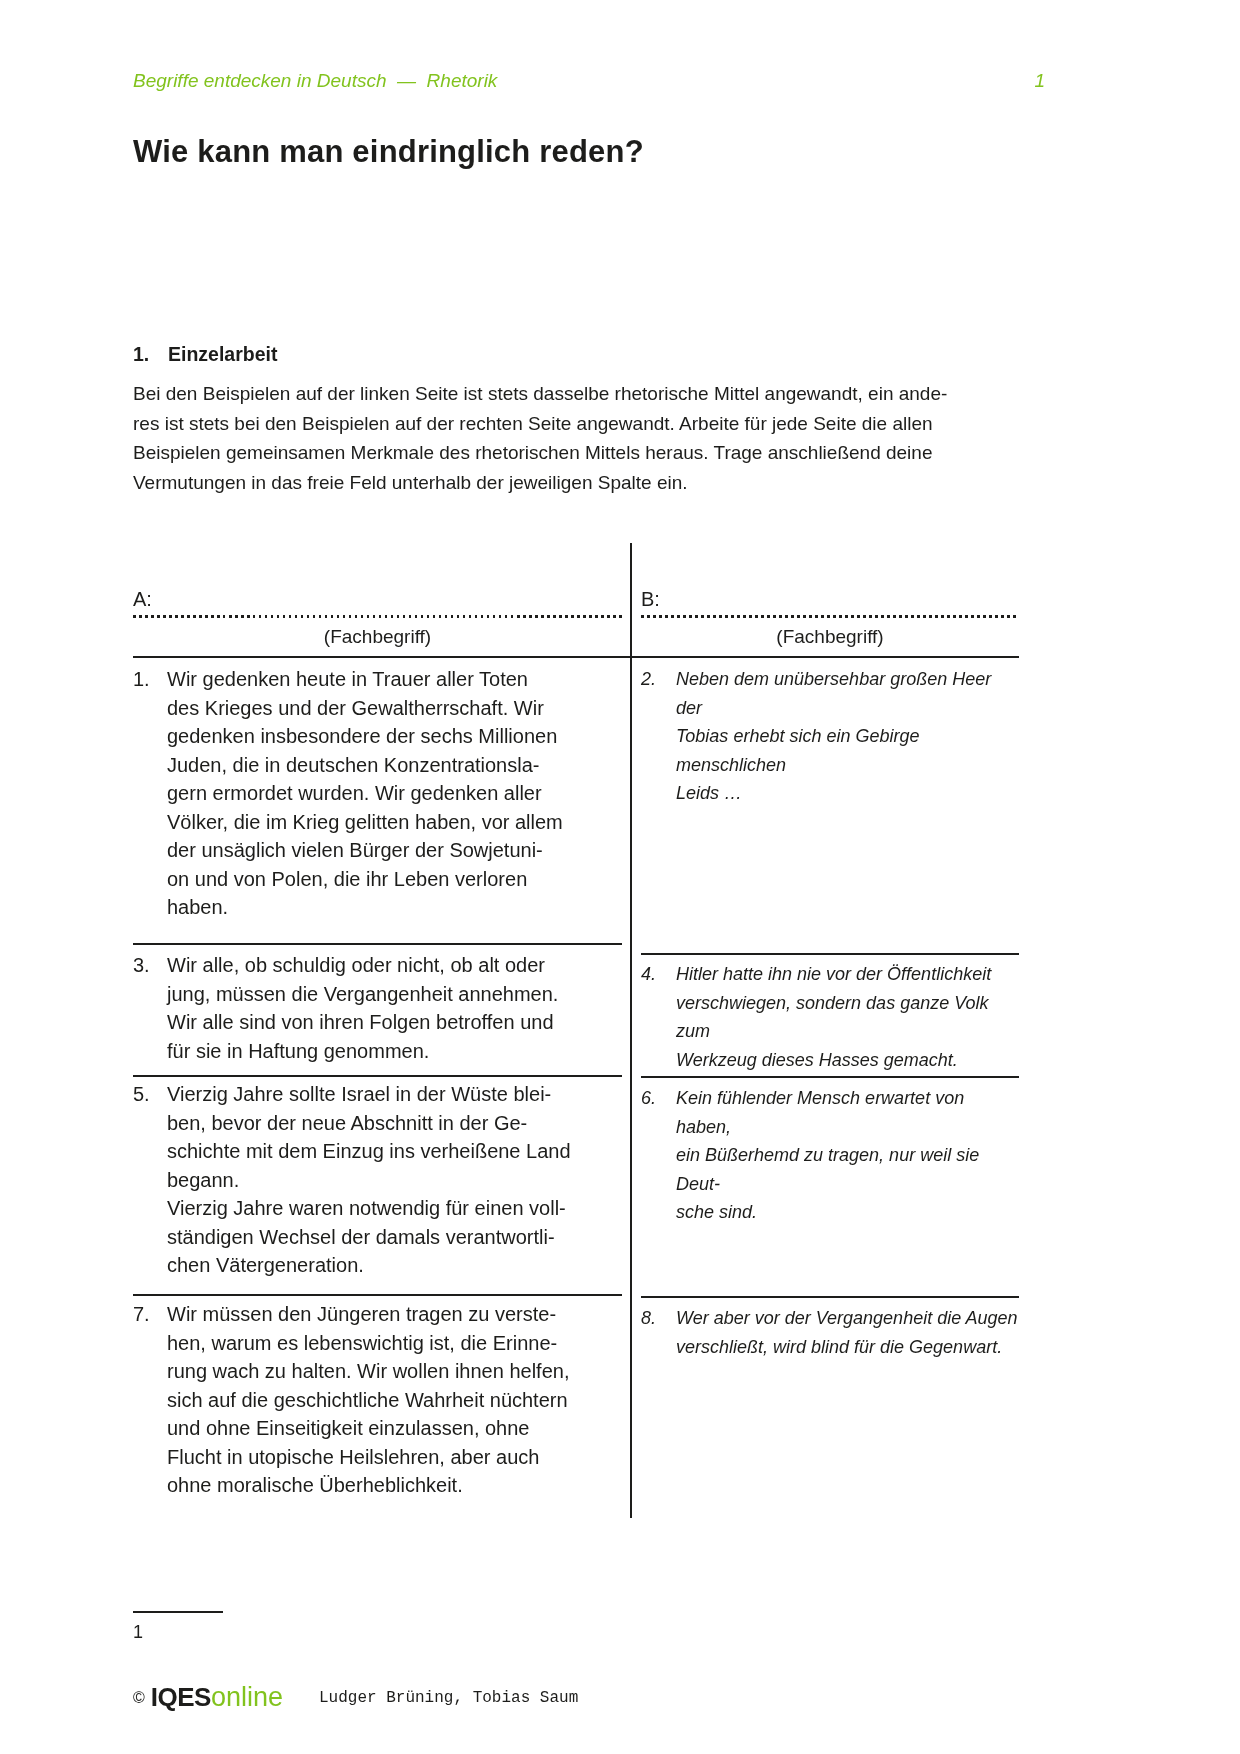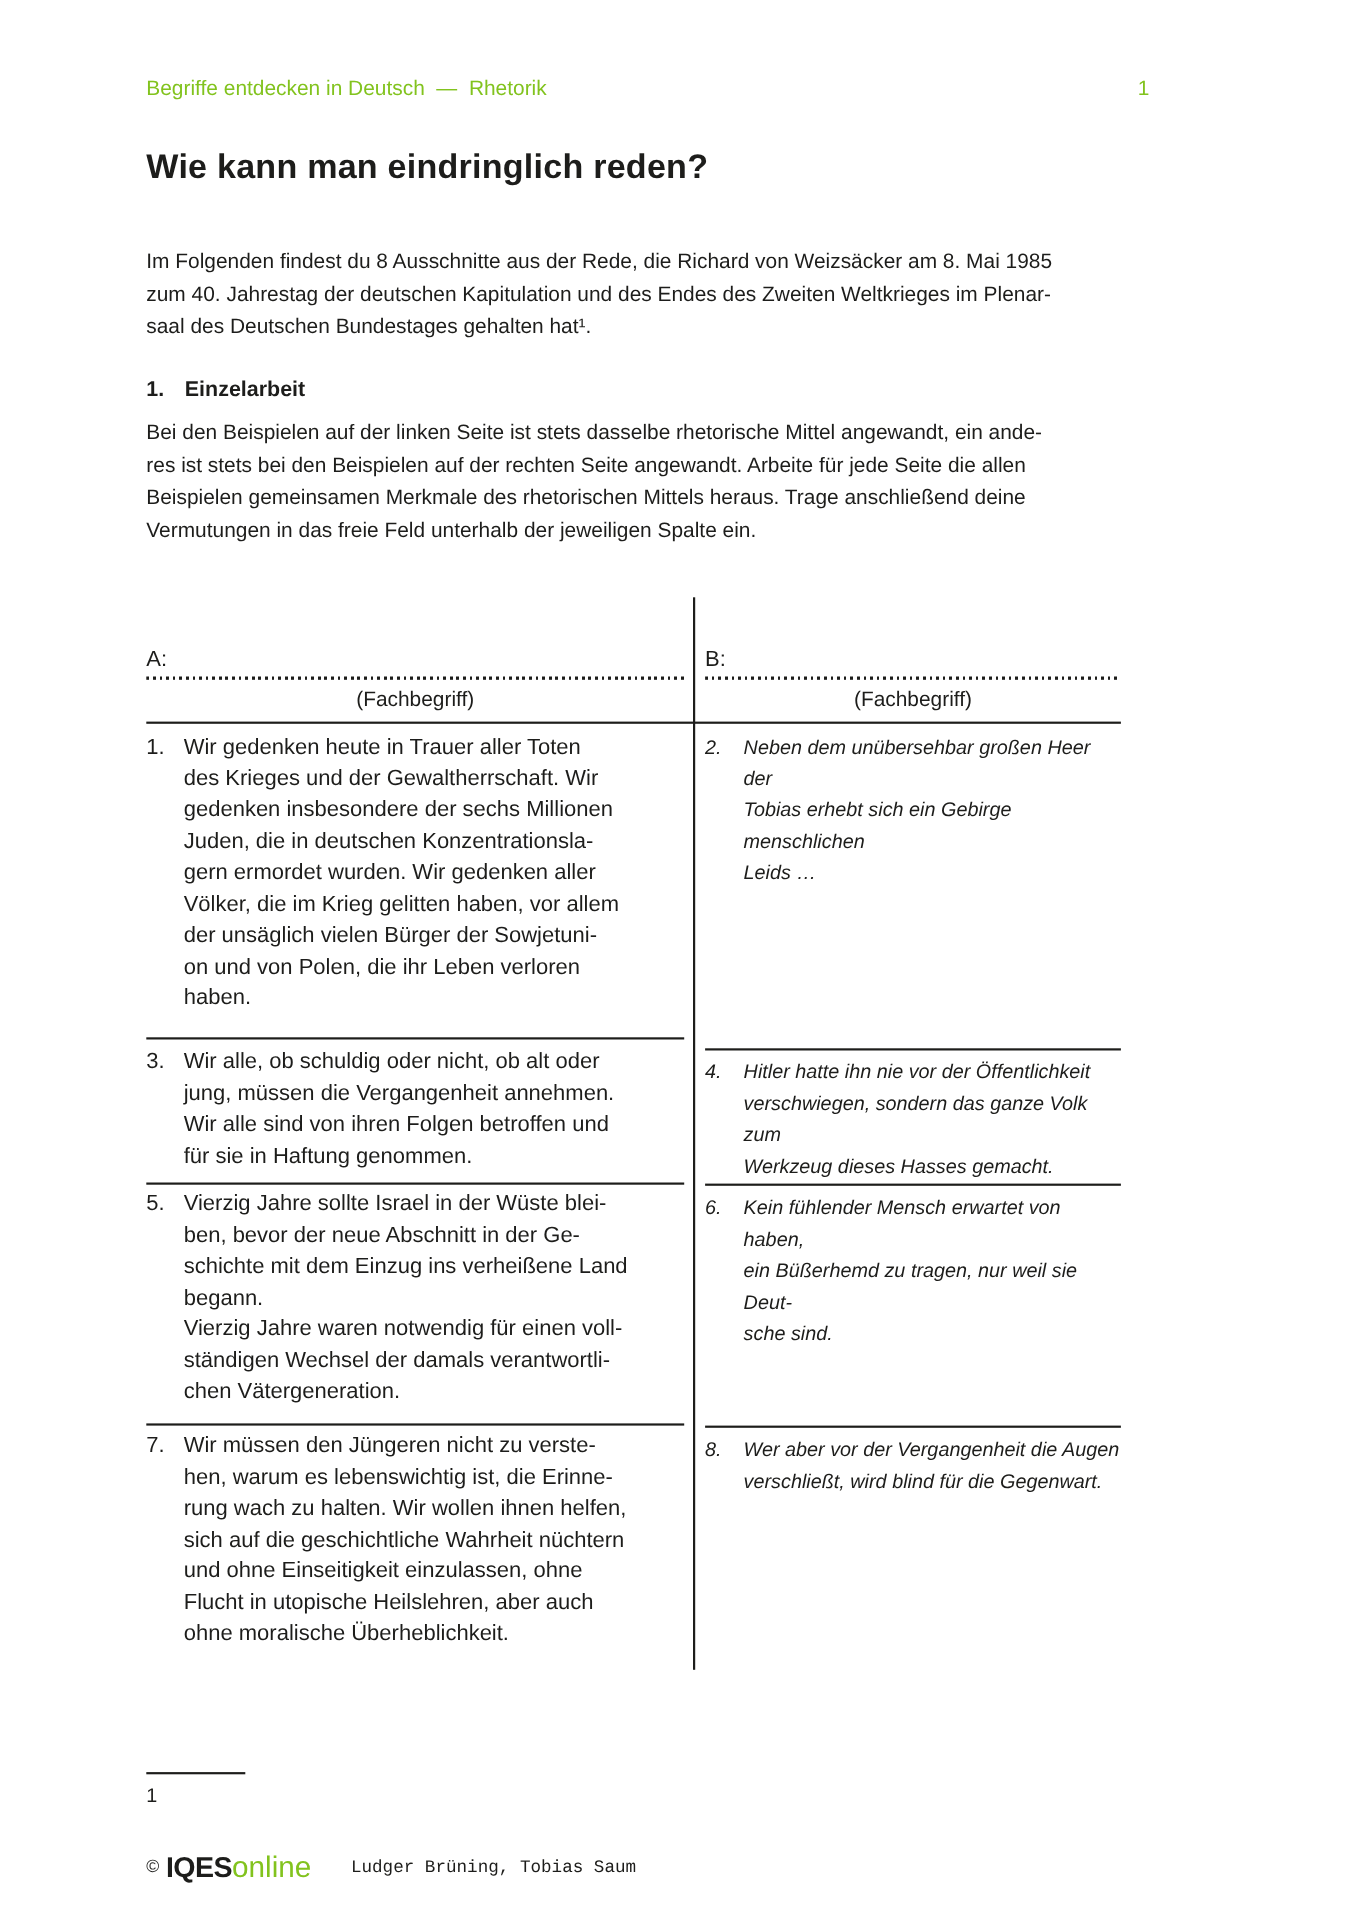--- a/index.html
+++ b/index.html
@@ -2,21 +2,21 @@
 <html style="--green: #82C31E;"><head>
 <meta charset="utf-8">
 <style>
   html,body{margin:0;padding:0;background:#ffffff;}
   .page{
     position:relative;width:1240px;height:1754px;background:#fff;overflow:hidden;
     font-family:"Liberation Sans","DejaVu Sans",sans-serif;color:#1d1d1b;
   }
   .abs{position:absolute;}
   
-  .hdr{top:70px;font-size:19px;color:var(--green,#82C31E);white-space:pre;}
+  .hdr{top:70px;font-size:19px;color:var(--green,#82C31E);white-space:pre;font-style:italic;}
   .hdr-left{left:133px;}
   .hdr-page{left:940px;width:105px;text-align:right;}
   
   .title{left:133px;top:134px;font-size:31px;font-weight:700;letter-spacing:0.2px;}
   .para{left:133px;width:900px;font-size:19px;line-height:29.5px;white-space:pre-line;}
   .intro{top:224px;}
   .instructions{top:379px;}
   .heading{left:133px;top:343px;font-size:19.5px;font-weight:bold;display:flex;}
   .heading .h-num{width:35px;flex:none;}
   
@@ -61,23 +61,20 @@
 </head>
 <body>
 
 <div class="page">
 
   <div class="abs hdr hdr-left">Begriffe entdecken in Deutsch  —  Rhetorik</div>
   <div class="abs hdr hdr-page">1</div>
 
   <div class="abs title">Wie kann man eindringlich reden?</div>
 
-  <div class="abs para intro">Im Folgenden findest du 8 Ausschnitte aus der Rede, die Richard von Weizsäcker am 8. Mai 1985
-zum 40. Jahrestag der deutschen Kapitulation und des Endes des Zweiten Weltkrieges im Plenar-
-saal des Deutschen Bundestages gehalten hat¹.</div>
 
   <div class="abs heading">
     <span class="h-num">1.</span>
     <span>Einzelarbeit</span>
   </div>
 
   <div class="abs para instructions">Bei den Beispielen auf der linken Seite ist stets dasselbe rhetorische Mittel angewandt, ein ande-
 res ist stets bei den Beispielen auf der rechten Seite angewandt. Arbeite für jede Seite die allen
 Beispielen gemeinsamen Merkmale des rhetorischen Mittels heraus. Trage anschließend deine
 Vermutungen in das freie Feld unterhalb der jeweiligen Spalte ein.</div>
@@ -121,21 +118,21 @@
     <div class="txt">Vierzig Jahre sollte Israel in der Wüste blei-
 ben, bevor der neue Abschnitt in der Ge-
 schichte mit dem Einzug ins verheißene Land
 begann.
 Vierzig Jahre waren notwendig für einen voll-
 ständigen Wechsel der damals verantwortli-
 chen Vätergeneration.</div>
   </div>
   <div class="abs item item-a ia7">
     <span class="num">7.</span>
-    <div class="txt">Wir müssen den Jüngeren nicht zu verste-
+    <div class="txt">Wir müssen den Jüngeren tragen zu verste-
 hen, warum es lebenswichtig ist, die Erinne-
 rung wach zu halten. Wir wollen ihnen helfen,
 sich auf die geschichtliche Wahrheit nüchtern
 und ohne Einseitigkeit einzulassen, ohne
 Flucht in utopische Heilslehren, aber auch
 ohne moralische Überheblichkeit.</div>
   </div>
 
   <div class="abs item item-b ib2">
     <span class="num">2.</span>

